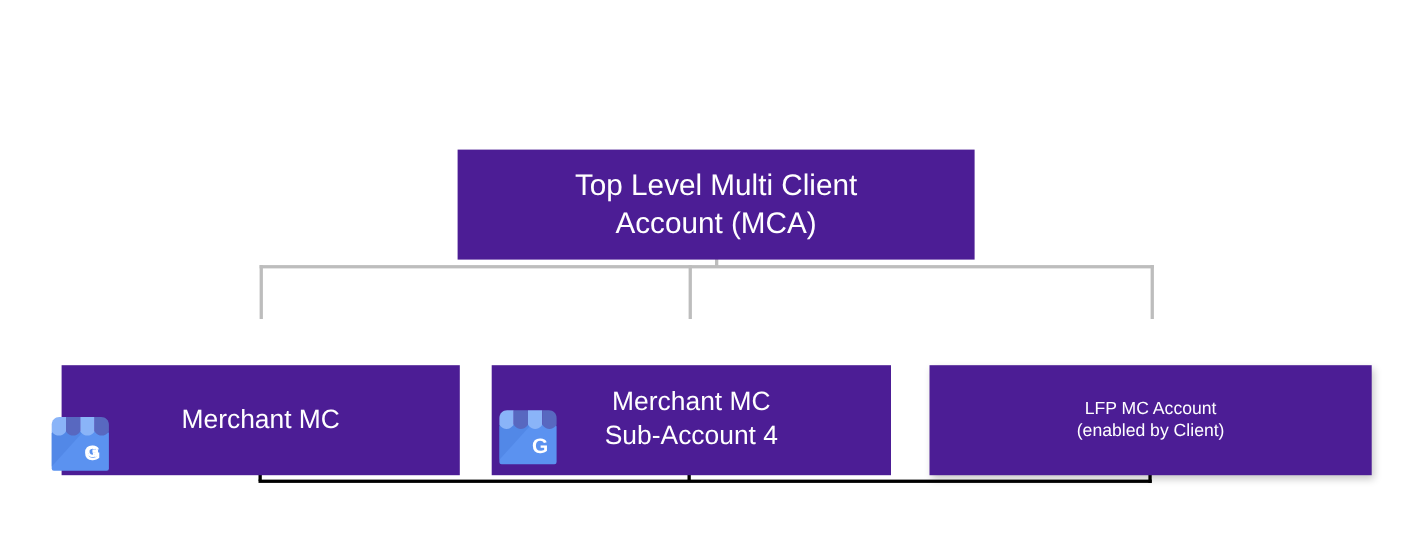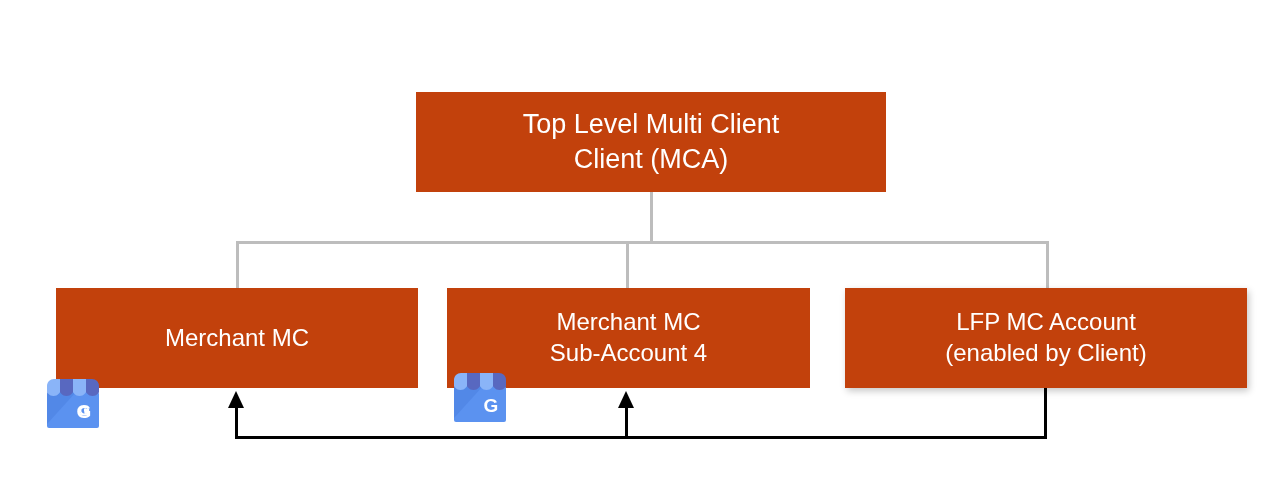--- a/index.html
+++ b/index.html
@@ -12,30 +12,31 @@
     width: 1286px;
     height: 501px;
     background: #ffffff;
     font-family: "Liberation Sans", sans-serif;
     overflow: hidden;
   }
 
   
   .node {
     position: absolute;
-    background: #c2410c;
+    background: #4c1d95;
     color: #ffffff;
     display: flex;
     flex-direction: column;
     align-items: center;
     justify-content: center;
     text-align: center;
     line-height: 1.28;
     box-sizing: border-box;
     z-index: 3;
+    margin-top: 44px;
   }
   .node .line1,
   .node .line2 {
     display: block;
     white-space: nowrap;
   }
 
   #node-mca {
     left: 416px;
     top: 92px;
@@ -58,21 +59,21 @@
     width: 363px;
     height: 100px;
     font-size: 24px;
   }
 
   #node-lfp {
     left: 845px;
     top: 288px;
     width: 402px;
     height: 100px;
-    font-size: 24px;
+    font-size: 16px;
     box-shadow: 2px 3px 7px rgba(0, 0, 0, 0.22);
   }
 
   
   .grey-line {
     position: absolute;
     background: #bdbdbd;
     z-index: 1;
   }
   #stem-mca       { left: 650px; top: 192px; width: 3px;   height: 51px; }
@@ -127,21 +128,21 @@
 
   <div class="black-line" id="fb-vert-lfp"></div>
   <div class="black-line" id="fb-horizontal"></div>
   <div class="black-line" id="fb-vert-sub1"></div>
   <div class="black-line" id="fb-vert-sub2"></div>
   <div class="arrowhead" id="arrow-sub1"></div>
   <div class="arrowhead" id="arrow-sub2"></div>
 
   <div class="node" id="node-mca">
     <span class="line1">Top Level Multi Client</span>
-    <span class="line2">Client (MCA)</span>
+    <span class="line2">Account (MCA)</span>
   </div>
 
   <div class="node" id="node-sub1">
     <span class="line1">Merchant MC</span>
   </div>
 
   <div class="node" id="node-sub2">
     <span class="line1">Merchant MC</span>
     <span class="line2">Sub-Account 4</span>
   </div>

